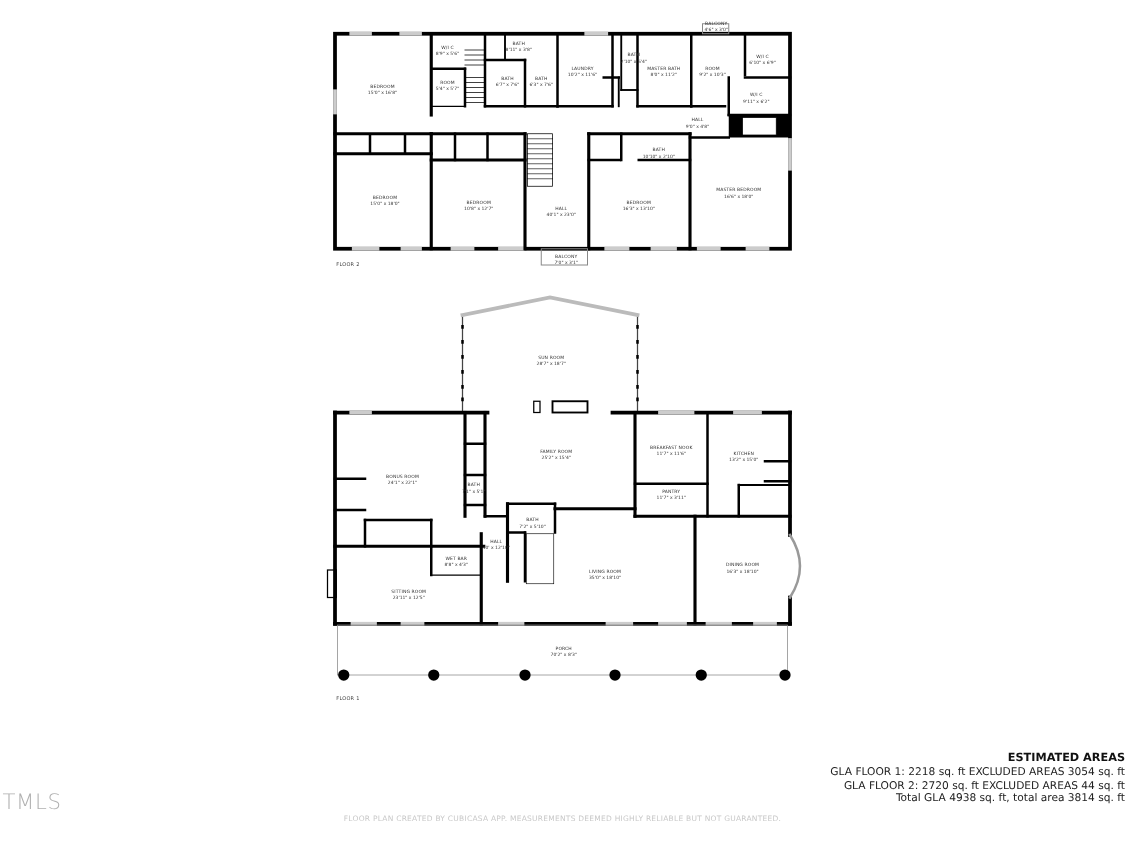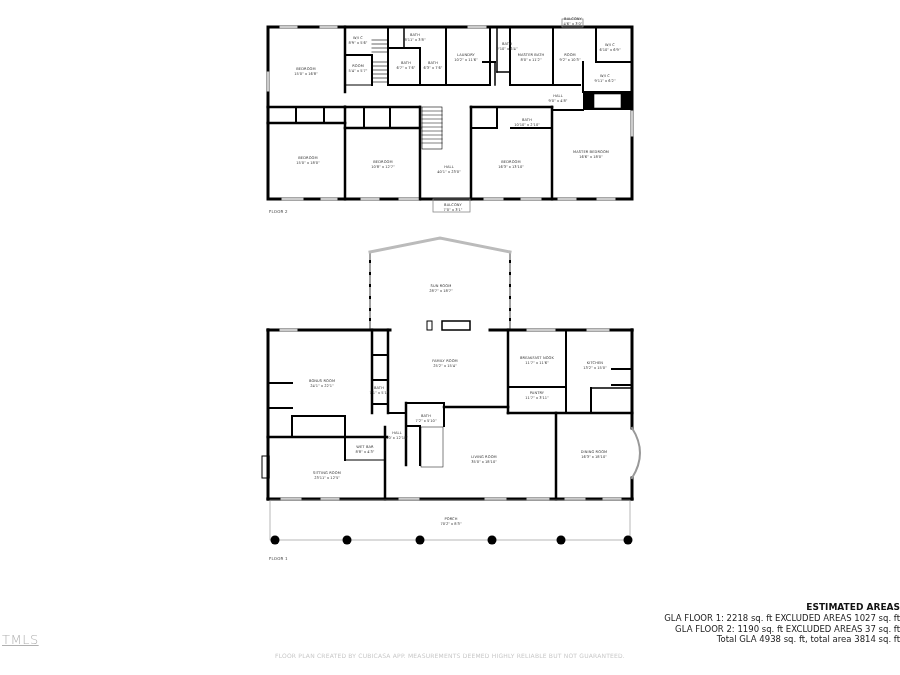--- a/index.html
+++ b/index.html
@@ -6,21 +6,21 @@
   body { width:900px; height:675px; position:relative; overflow:hidden; font-family:"DejaVu Sans", sans-serif; color:#222; }
   .plan { position:absolute; left:0; top:0; width:900px; height:600px; }
   .room-label { position:absolute; text-align:center; font-family:"DejaVu Sans", sans-serif; font-size:3.6px; line-height:5px; color:#333; white-space:nowrap; transform:translate(-50%,-50%); }
   .room-label .nm { display:block; letter-spacing:0.1px; }
   .room-label .dm { display:block; }
   .floor-label { position:absolute; font-size:4px; color:#444; letter-spacing:0.2px; }
   .areas { position:absolute; left:0; top:602px; width:900px; text-align:right; font-family:"DejaVu Sans", sans-serif; }
   .areas .title { font-weight:bold; font-size:9px; line-height:11px; color:#111; }
   .areas .line { font-size:8.5px; line-height:10.5px; color:#222; }
   .disclaimer { position:absolute; left:0; top:652px; width:900px; text-align:center; font-size:6px; color:#c8c8c8; letter-spacing:0.2px; }
-  .logo { position:absolute; left:2px; top:632px; font-family:"DejaVu Sans", sans-serif; font-size:13px; font-weight:200; color:#b0b0b0; letter-spacing:0.5px;text-decoration:underline; }
+  .logo { position:absolute; left:2px; top:632px; font-family:"DejaVu Sans", sans-serif; font-size:17px; font-weight:200; color:#b0b0b0; letter-spacing:0.5px; }
 </style>
 </head>
 <body>
 
 <div class="plan">
   <svg width="900" height="600" viewBox="0 0 900 600">
     <g stroke="#000" fill="none" stroke-linecap="square">
 
       <g>
 
@@ -366,19 +366,19 @@
         <span class="dm">70'2" x 8'3"</span>
       </div>
     </div>
 
   <div class="floor-label" style="left:269px;top:209px;">FLOOR 2</div>
   <div class="floor-label" style="left:269px;top:556px;">FLOOR 1</div>
 </div>
 
 <div class="areas">
   <div class="title">ESTIMATED AREAS</div>
-  <div class="line">GLA FLOOR 1: 2218 sq. ft EXCLUDED AREAS 1027 sq. ft</div>
-  <div class="line">GLA FLOOR 2: 1190 sq. ft EXCLUDED AREAS 37 sq. ft</div>
+  <div class="line">GLA FLOOR 1: 2218 sq. ft EXCLUDED AREAS 3054 sq. ft</div>
+  <div class="line">GLA FLOOR 2: 2720 sq. ft EXCLUDED AREAS 44 sq. ft</div>
   <div class="line">Total GLA 4938 sq. ft, total area 3814 sq. ft</div>
 </div>
 
 <div class="disclaimer">FLOOR PLAN CREATED BY CUBICASA APP. MEASUREMENTS DEEMED HIGHLY RELIABLE BUT NOT GUARANTEED.</div>
 <div class="logo">TMLS</div>
 
 </body></html>

